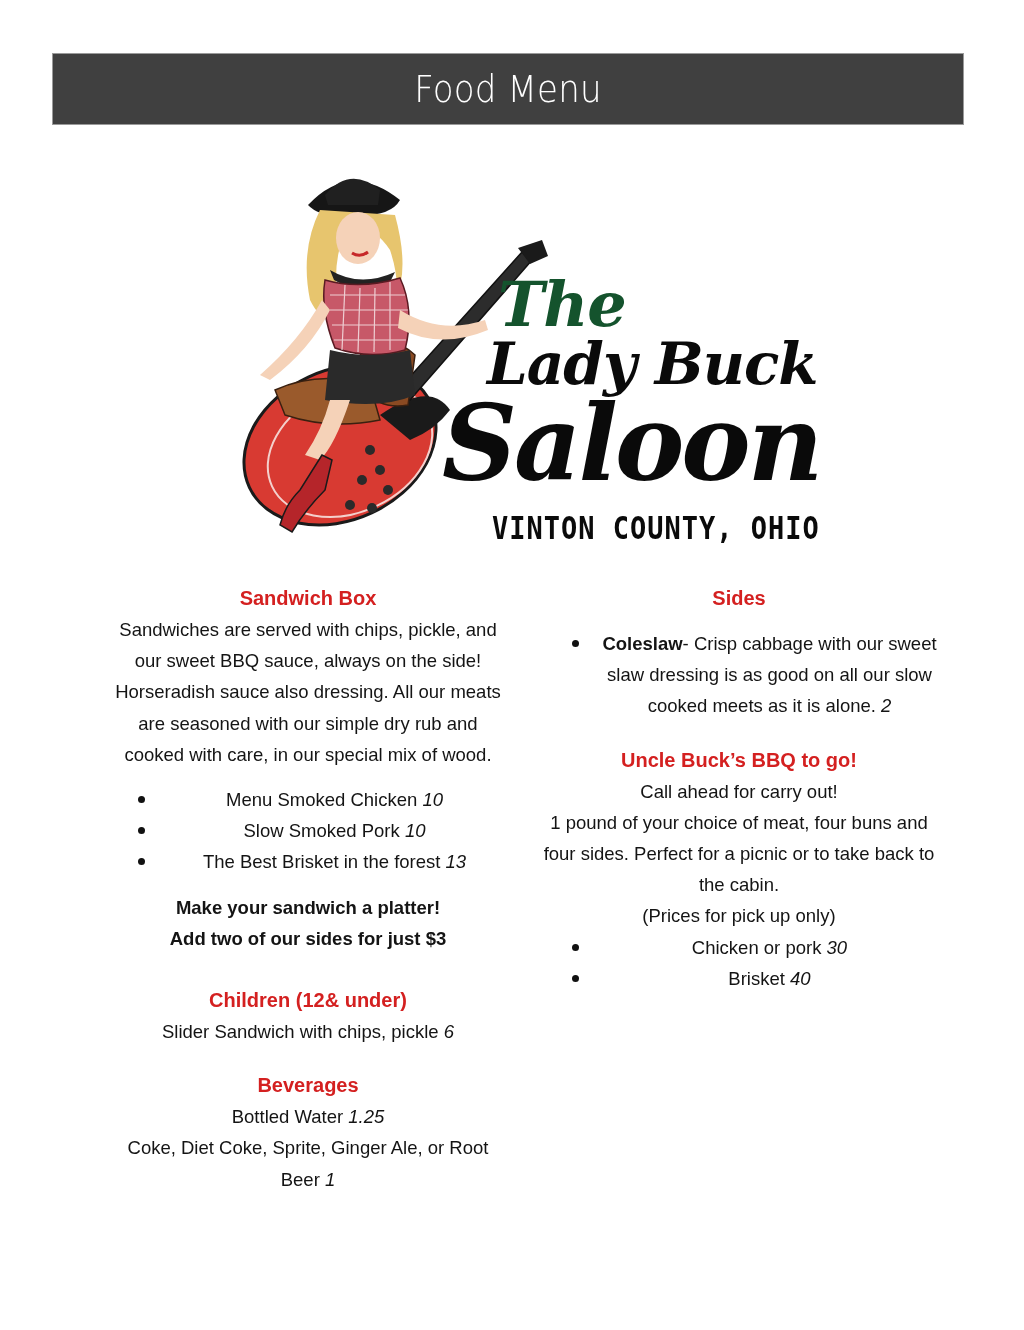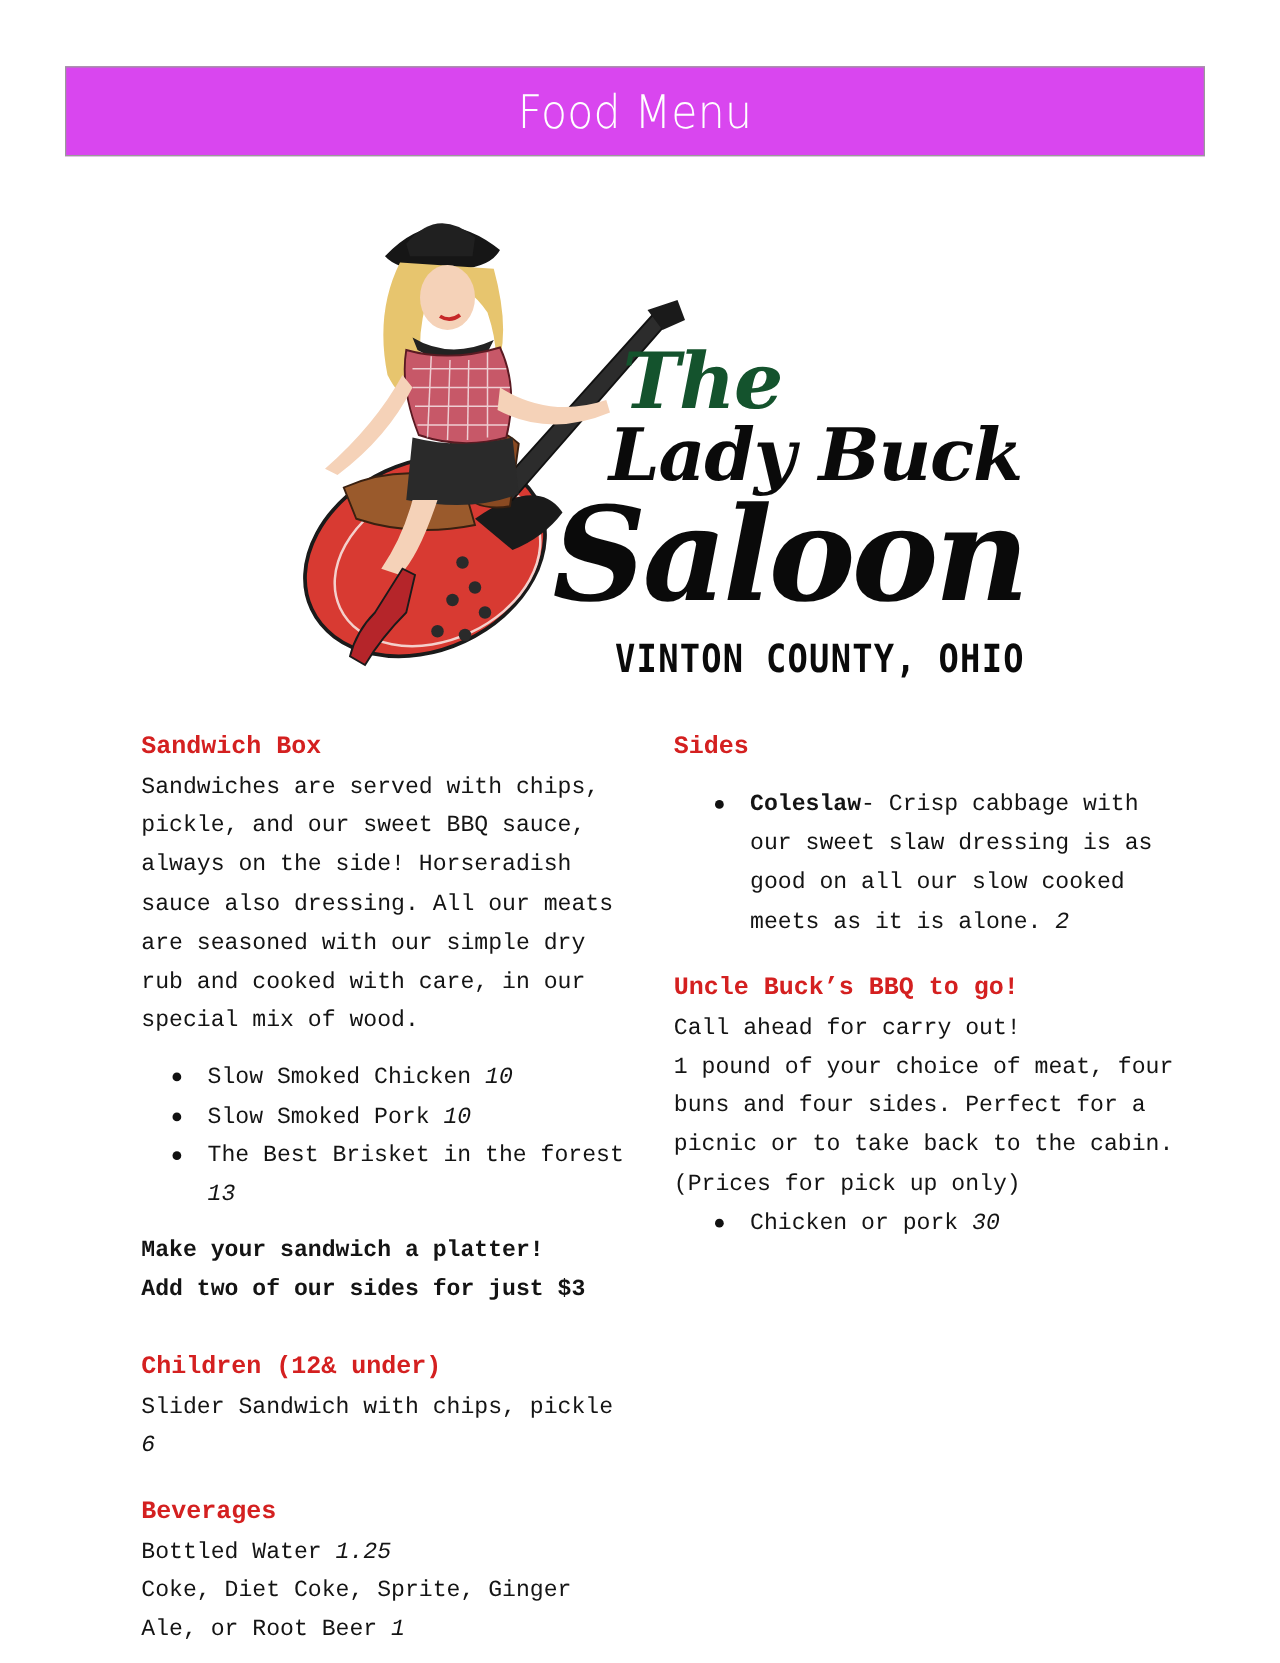--- a/index.html
+++ b/index.html
@@ -13,21 +13,21 @@
       position: relative;
       font-family: "DejaVu Sans", "Liberation Sans", sans-serif;
       color: #111111;
     }
     .header-bar {
       position: absolute;
       left: 52px;
       top: 53px;
       width: 912px;
       height: 72px;
-      background: #d946ef;
+      background: #404040;
       border: 1px solid #9a9a9a;
       display: flex;
       align-items: center;
       justify-content: center;
     }
     .header-title {
       color: #ffffff;
       font-family: "DejaVu Sans", sans-serif;
       font-weight: 300;
       font-size: 37px;
@@ -86,24 +86,25 @@
       color: #0a0a0a;
       letter-spacing: 1px;
       transform: scaleY(1.15);
       transform-origin: left top;
       white-space: nowrap;
     }
 
     
     .col {
       position: absolute;
-      font-family: Liberation Mono, monospace;
+      font-family: Liberation Sans, sans-serif;
       font-size: 18.5px;
       line-height: 31.2px;
       color: #141414;
+      text-align: center;
     }
     .col-left { left: 113px; top: 582px; width: 390px; }
     .col-right { left: 539px; top: 582px; width: 400px; }
 
     .section-heading {
       color: #d42020;
       font-weight: bold;
       font-size: 20px;
       line-height: 32px;
     }
@@ -196,21 +197,21 @@
   <div class="logo-text-ladybuck">Lady Buck</div>
   <div class="logo-text-saloon">Saloon</div>
   <div class="logo-text-location">VINTON COUNTY, OHIO</div>
 </div>
 
 <div class="col col-left">
   <div class="section-heading">Sandwich Box</div>
   <div class="para">Sandwiches are served with chips, pickle, and our sweet BBQ sauce, always on the side! Horseradish sauce also dressing. All our meats are seasoned with our simple dry rub and cooked with care, in our special mix of wood.</div>
   <div class="gap-s"></div>
   <ul class="bullets">
-    <li><span>Slow Smoked Chicken</span> <span class="italic">10</span></li>
+    <li><span>Menu Smoked Chicken</span> <span class="italic">10</span></li>
     <li><span>Slow Smoked Pork</span> <span class="italic">10</span></li>
     <li><span>The Best Brisket in the forest</span> <span class="italic">13</span></li>
   </ul>
   <div class="gap-s"></div>
   <div class="bold">Make your sandwich a platter!</div>
   <div class="bold">Add two of our sides for just $3</div>
   <div class="gap-l"></div>
   <div class="section-heading">Children (12&amp; under)</div>
   <div><span>Slider Sandwich with chips, pickle</span> <span class="italic">6</span></div>
   <div class="gap-m"></div>
@@ -225,14 +226,15 @@
   <ul class="bullets">
     <li><span class="bold">Coleslaw</span><span>- Crisp cabbage with our sweet slaw dressing is as good on all our slow cooked meets as it is alone.</span> <span class="italic">2</span></li>
   </ul>
   <div class="gap-m"></div>
   <div class="section-heading">Uncle Buck’s BBQ to go!</div>
   <div>Call ahead for carry out!</div>
   <div>1 pound of your choice of meat, four buns and four sides. Perfect for a picnic or to take back to the cabin.</div>
   <div>(Prices for pick up only)</div>
   <ul class="bullets">
     <li><span>Chicken or pork</span> <span class="italic">30</span></li>
+    <li><span>Brisket</span> <span class="italic">40</span></li>
   </ul>
 </div>
 
 </body></html>

